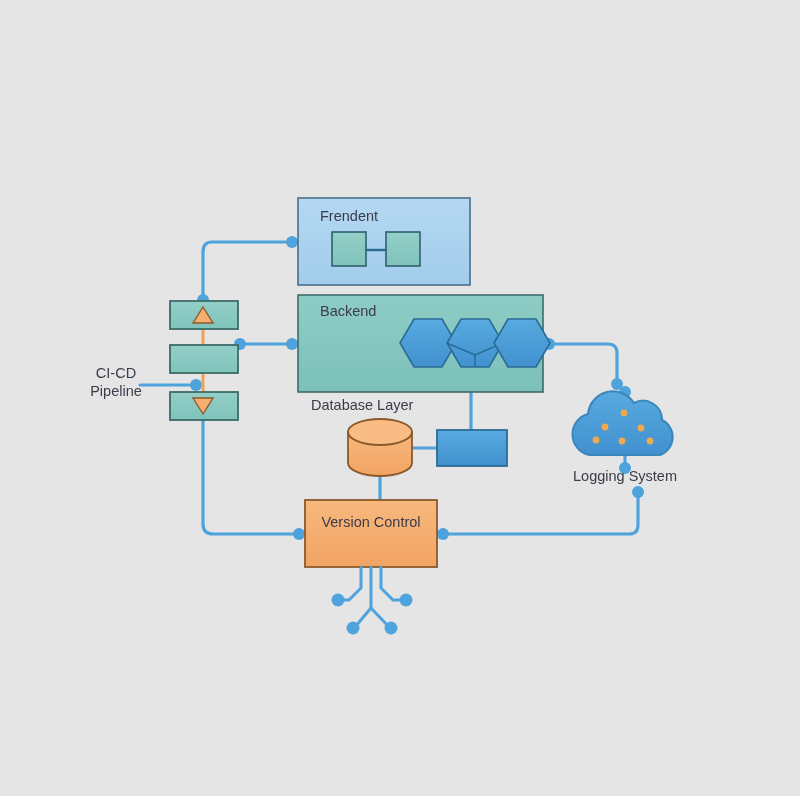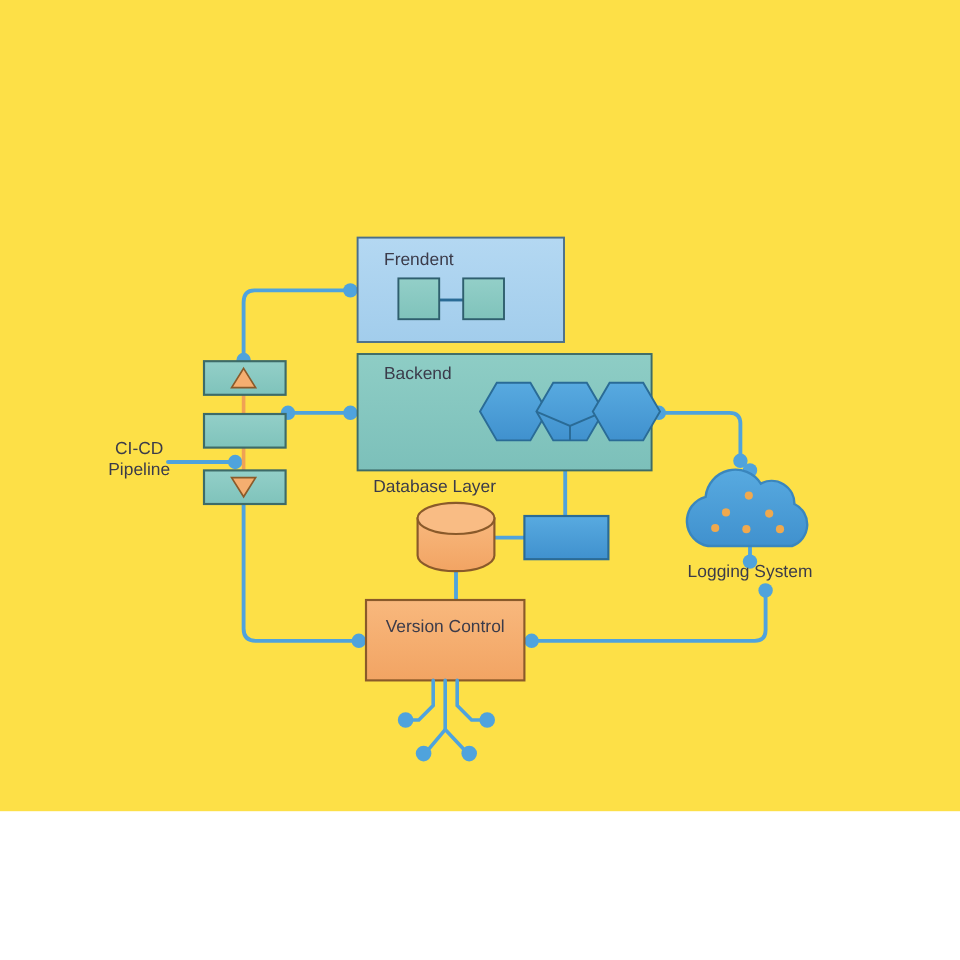--- a/index.html
+++ b/index.html
@@ -1,17 +1,17 @@
 <!DOCTYPE html>
 <html><head>
 <meta charset="utf-8">
 <style>
   html,body{margin:0;padding:0;background:#ffffff;}
   body{width:800px;height:800px;overflow:hidden;font-family:"Liberation Sans",sans-serif;}
-  #canvas{position:relative;width:800px;height:676px;background:#fde047;}
+  #canvas{position:relative;width:800px;height:796px;background:#e5e5e5;}
   svg#diagram{position:absolute;top:0;left:0;width:800px;height:800px;}
   .lbl{font-family:"Liberation Sans",sans-serif;fill:#3b3b4a;}
 </style>
 </head>
 <body>
 
 <div id="canvas">
   <svg id="diagram" viewBox="0 0 800 800">
 
     <defs>

